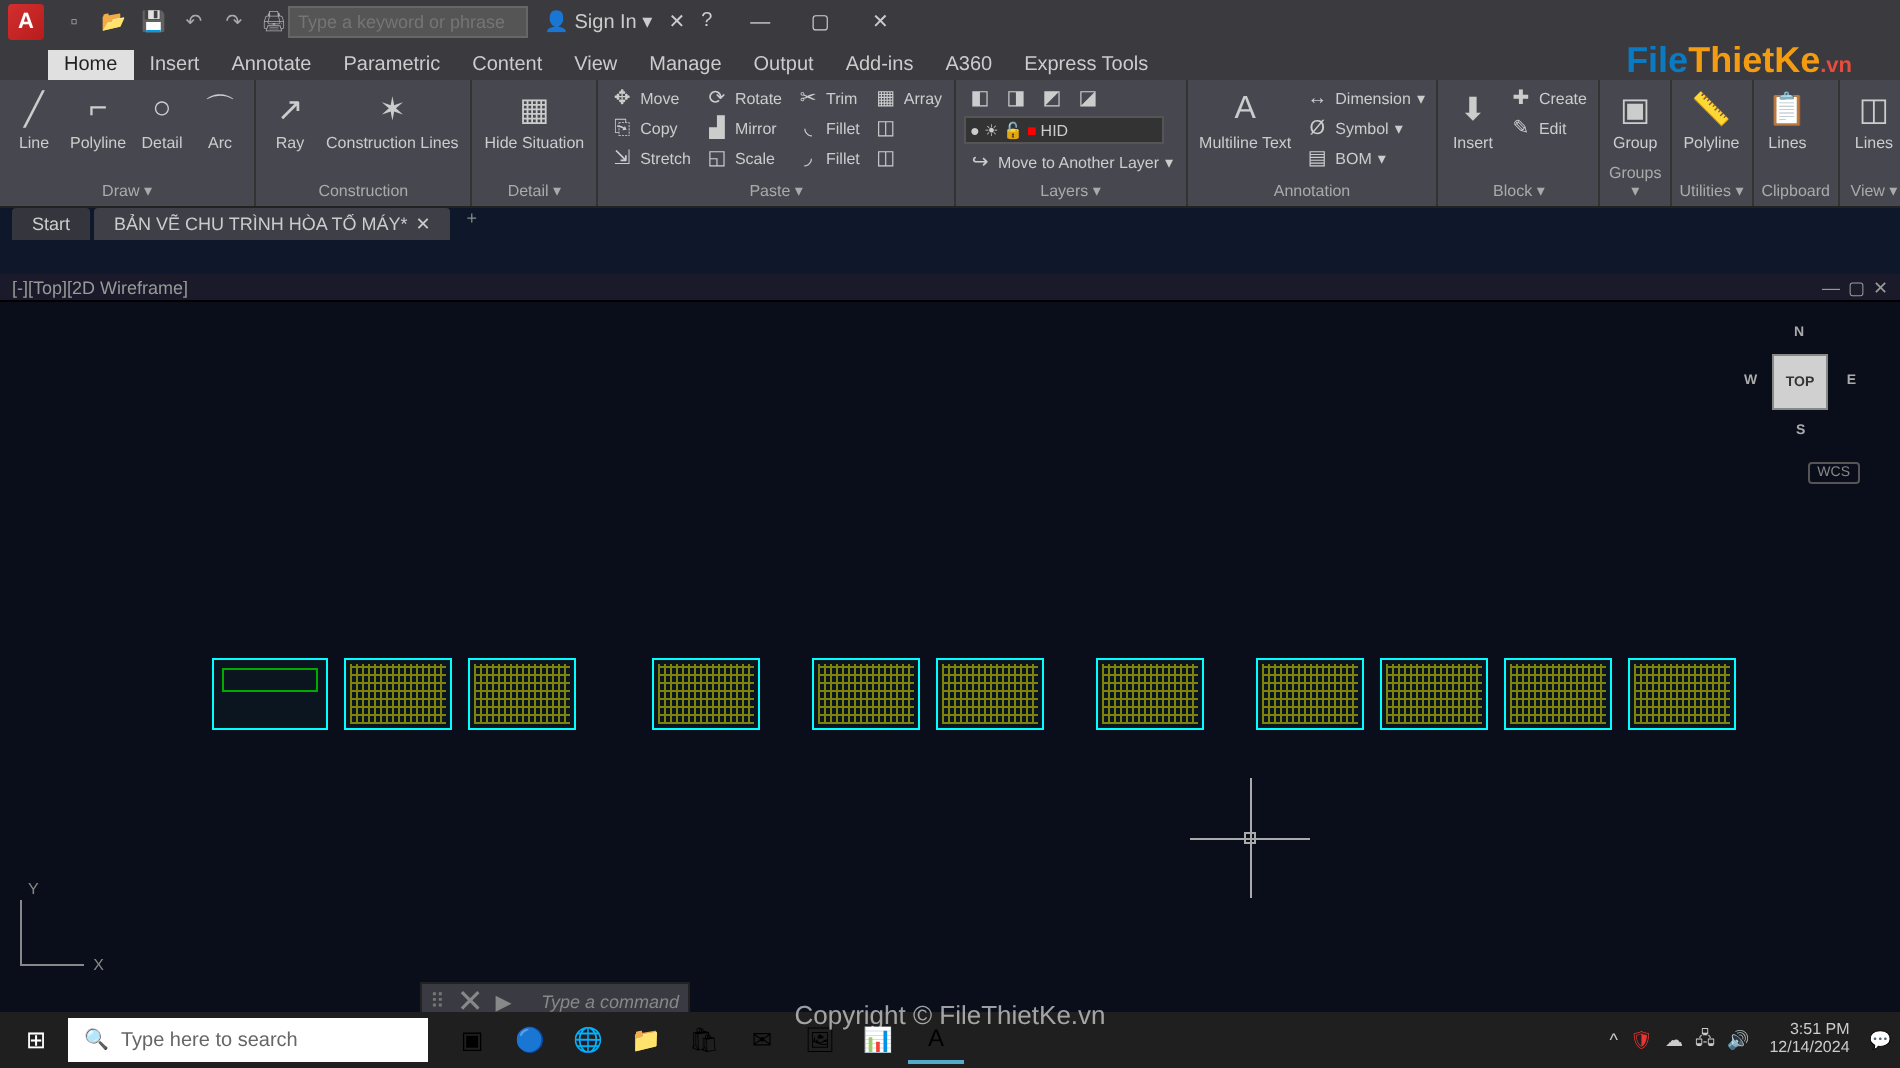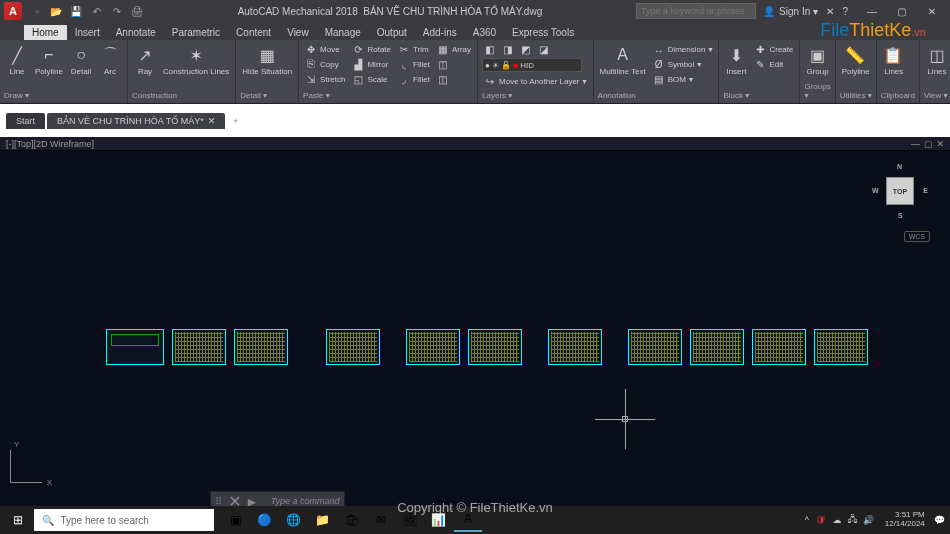--- a/index.html
+++ b/index.html
@@ -17,32 +17,32 @@
 .titlebar .winbtns span { width: 28px; height: 20px; display: inline-flex; align-items: center; justify-content: center; }
 
 
 .ribbontabs { height: 18px; background: #3a3a3f; display: flex; align-items: flex-end; font-size: 10px; padding-left: 24px; }
 .ribbontabs .tab { padding: 2px 8px; color: #ccc; cursor: pointer; }
 .ribbontabs .tab.active { background: #e0e0e0; color: #222; }
 
 
 .ribbon { height: 64px; background: #474750; display: flex; border-bottom: 1px solid #222; }
 .panel { border-right: 1px solid #333; padding: 2px 4px; display: flex; flex-direction: column; justify-content: space-between; }
-.panel-title { font-size: 8px; color: #aaa; padding: 1px 0; }
+.panel-title { font-size: 8px; color: #aaa; text-align: center; padding: 1px 0; }
 .panel-body { display: flex; gap: 3px; flex: 1; align-items: flex-start; }
 .bigbtn { display: flex; flex-direction: column; align-items: center; gap: 1px; padding: 2px; cursor: pointer; }
 .bigbtn .ico { width: 22px; height: 22px; display: flex; align-items: center; justify-content: center; color: #ccc; font-size: 16px; }
 .bigbtn .lbl { font-size: 8px; color: #ccc; white-space: nowrap; }
 .smallrow { display: flex; flex-direction: column; gap: 1px; }
 .smallbtn { display: flex; align-items: center; gap: 3px; font-size: 8px; color: #ccc; padding: 1px 2px; cursor: pointer; white-space: nowrap; }
 .smallbtn .si { width: 12px; height: 12px; display: inline-flex; align-items: center; justify-content: center; font-size: 10px; }
 .layer-combo { width: 100px; height: 14px; background: #333; border: 1px solid #555; font-size: 8px; color: #ccc; padding: 0 2px; display: flex; align-items: center; gap: 2px; }
 
 
-.filetabs { height: 33px; background: #ffffff; display: flex; align-items: center; font-size: 9px; padding-left: 6px; gap: 2px; }
+.filetabs { height: 33px; background: #0f172a; display: flex; align-items: flex-start; font-size: 9px; padding-left: 6px; gap: 2px; }
 .filetabs .ftab { background: #3f3f48; padding: 3px 10px; color: #ccc; border-radius: 2px 2px 0 0; display: flex; align-items: center; gap: 4px; }
 .filetabs .ftab.start { background: #35353d; }
 .filetabs .plus { color: #888; padding: 0 6px; cursor: pointer; }
 
 
 .vplabel { height: 14px; background: #1a1a2a; color: #999; font-size: 9px; padding: 0 6px; display: flex; align-items: center; justify-content: space-between; border-bottom: 1px solid #000; }
 .vplabel .right { display: flex; gap: 4px; }
 
 
 .canvas { position: relative; height: 340px; background: #0a0e1a; overflow: hidden; }
@@ -85,21 +85,21 @@
 .layouttabs { height: 18px; background: #2a2a30; display: flex; align-items: center; font-size: 9px; padding-left: 6px; gap: 1px; }
 .layouttabs .ltab { padding: 2px 10px; color: #ccc; background: #3a3a42; }
 .layouttabs .ltab.active { background: #5a5a64; font-weight: bold; }
 
 
 .statusbar { height: 20px; background: #2a2a30; display: flex; align-items: center; justify-content: flex-end; font-size: 9px; color: #aaa; padding: 0 6px; gap: 5px; border-top: 1px solid #444; }
 .statusbar span { cursor: pointer; }
 .statusbar .scale { border: 1px solid #555; padding: 0 4px; }
 
 
-.watermark { position: absolute; top: 20px; right: 24px; font-size: 18px; font-weight: normal; z-index: 100; }
+.watermark { position: absolute; top: 20px; right: 24px; font-size: 18px; font-weight: bold; z-index: 100; }
 .watermark .f { color: #0a7ac2; }
 .watermark .t { color: #f39c12; }
 .watermark .vn { color: #e74c3c; font-size: 11px; }
 .copyright { position: absolute; top: 500px; left: 0; right: 0; text-align: center; color: rgba(255,255,255,0.6); font-size: 13px; z-index: 100; pointer-events: none; }
 
 
 .taskbar { position: absolute; bottom: 0; left: 0; right: 0; height: 28px; background: #1f1f1f; display: flex; align-items: center; padding: 0 4px; gap: 2px; }
 .taskbar .start { width: 28px; height: 24px; display: flex; align-items: center; justify-content: center; color: #fff; font-size: 12px; }
 .taskbar .search { flex: 0 0 180px; height: 22px; background: #fff; display: flex; align-items: center; padding: 0 8px; font-size: 10px; color: #666; gap: 6px; }
 .taskbar .tbtns { display: flex; gap: 1px; margin-left: 6px; }
@@ -112,23 +112,20 @@
 
 <div class="titlebar">
   <div class="logo">A</div>
   <div class="qat">
     <span>▫</span>
     <span>📂</span>
     <span>💾</span>
     <span>↶</span>
     <span>↷</span>
     <span>🖨</span>
-  </div>
-  <div class="title">
-    <span>AutoCAD Mechanical 2018</span>&nbsp;&nbsp;<span>BẢN VẼ CHU TRÌNH HÒA TỐ MÁY.dwg</span>
   </div>
   <input class="search" placeholder="Type a keyword or phrase" style="">
   <div class="right">
     <span>👤 <span>Sign In</span> ▾</span>
     <span>✕</span>
     <span>?</span>
   </div>
   <div class="winbtns">
     <span>—</span>
     <span>▢</span>

